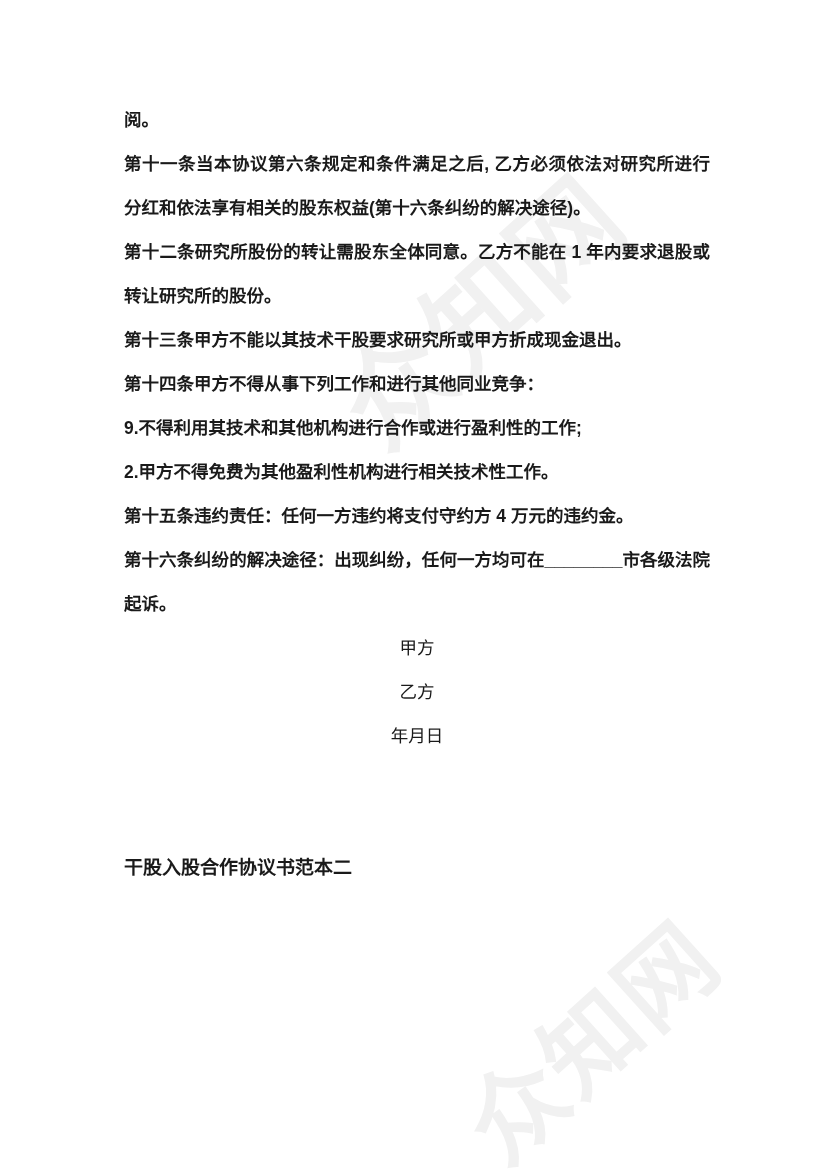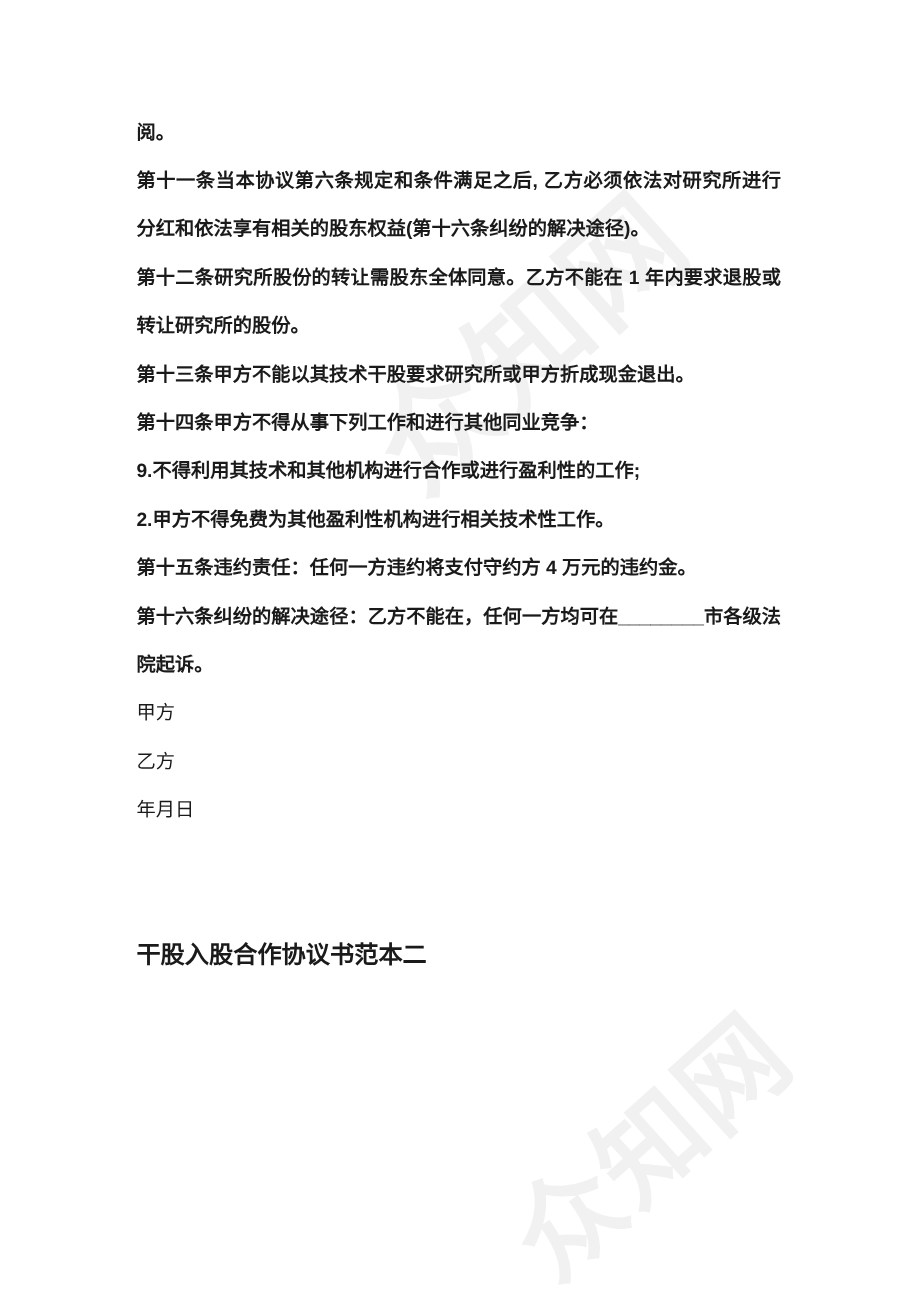--- a/index.html
+++ b/index.html
@@ -70,24 +70,25 @@
 
   
   .sig {
     font-size: 17.5px;
     font-weight: 400;
     color: #1a1a1a;
     line-height: 44px;
     margin: 0;
     position: relative;
     z-index: 2;
+    text-align: center;
   }
 
   .heading {
-    font-size: 22px;
+    font-size: 19px;
     font-weight: 700;
     color: #1a1a1a;
     line-height: 44px;
     margin: 0;
     position: relative;
     z-index: 2;
   }
 
   .spacer-block {
     height: 88px;
@@ -105,21 +106,21 @@
   <div class="content">
 
     <p class="para">阅。</p>
     <p class="para">第十一条当本协议第六条规定和条件满足之后, 乙方必须依法对研究所进行分红和依法享有相关的股东权益(第十六条纠纷的解决途径)。</p>
     <p class="para">第十二条研究所股份的转让需股东全体同意。乙方不能在 1 年内要求退股或转让研究所的股份。</p>
     <p class="para">第十三条甲方不能以其技术干股要求研究所或甲方折成现金退出。</p>
     <p class="para">第十四条甲方不得从事下列工作和进行其他同业竞争：</p>
     <p class="para">9.不得利用其技术和其他机构进行合作或进行盈利性的工作;</p>
     <p class="para">2.甲方不得免费为其他盈利性机构进行相关技术性工作。</p>
     <p class="para">第十五条违约责任：任何一方违约将支付守约方 4 万元的违约金。</p>
-    <p class="para">第十六条纠纷的解决途径：乙方不能在，任何一方均可在________市各级法院起诉。</p>
+    <p class="para">第十六条纠纷的解决途径：出现纠纷，任何一方均可在________市各级法院起诉。</p>
 
     <p class="sig">甲方</p>
     <p class="sig">乙方</p>
     <p class="sig">年月日</p>
 
     <div class="spacer-block"></div>
 
     <p class="heading">干股入股合作协议书范本二</p>
 
   </div>

